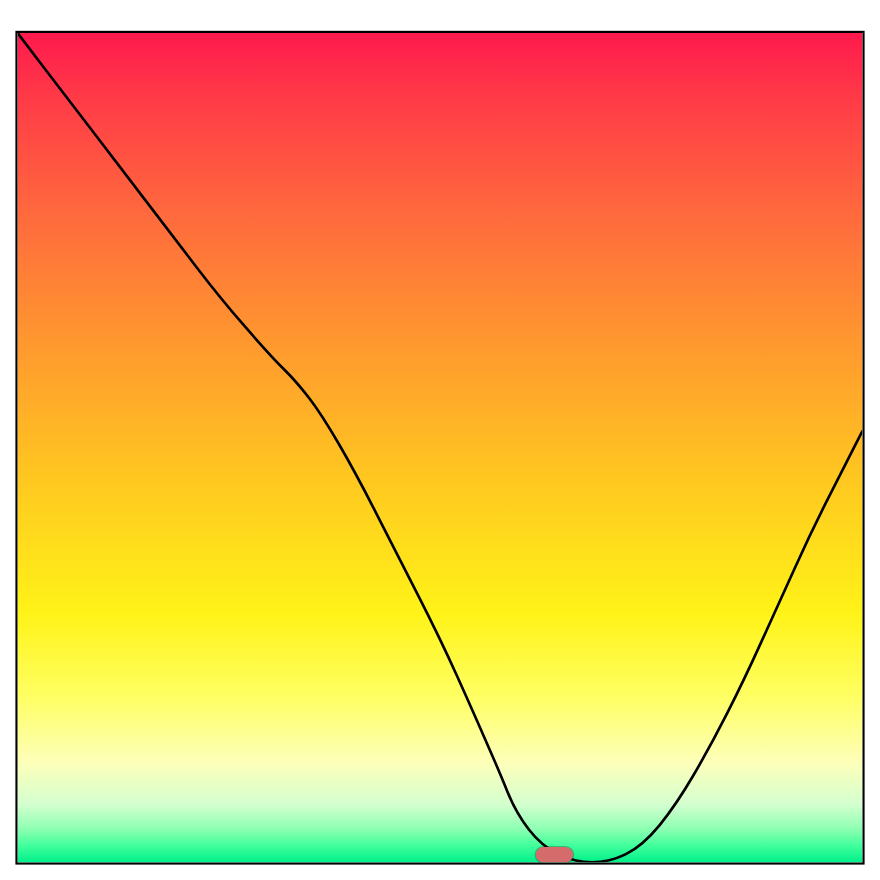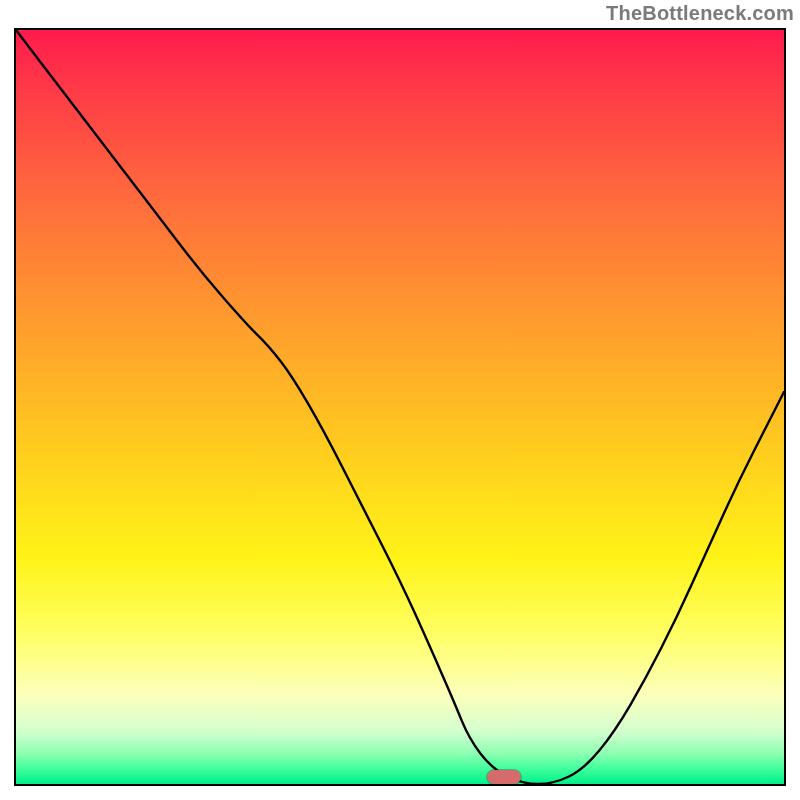--- a/index.html
+++ b/index.html
@@ -73,21 +73,20 @@
     stroke: #000;
     stroke-width: 2.4;
     stroke-linecap: round;
     stroke-linejoin: round;
   }
 </style>
 </head>
 <body>
 
 <div class="wrap">
-  <div class="attribution">TheBottleneck.com</div>
 
   <div class="plot-area">
     <div class="gradient-bg"></div>
     <svg class="curve" viewBox="0 0 768 754" preserveAspectRatio="none">
       <path d="M 0.0 0.0 Q 0.0 0.0 23.0 30.2 Q 46.1 60.3 69.1 90.5 Q 92.2 120.6 115.2 150.8 Q 138.2 181.0 161.3 211.1 Q 184.3 241.3 207.4 267.7 Q 230.4 294.1 241.9 305.4 Q 253.4 316.7 265.0 331.8 Q 276.5 346.8 291.8 373.2 Q 307.2 399.6 326.4 437.3 Q 345.6 475.0 364.8 512.7 Q 384.0 550.4 399.4 584.3 Q 414.7 618.3 426.2 644.7 Q 437.8 671.1 445.4 689.9 Q 453.1 708.8 464.6 723.8 Q 476.2 738.9 491.5 746.5 Q 506.9 754.0 522.2 754.0 Q 537.6 754.0 553.0 746.5 Q 568.3 738.9 583.7 720.1 Q 599.0 701.2 614.4 674.8 Q 629.8 648.4 645.1 618.3 Q 660.5 588.1 675.8 554.2 Q 691.2 520.3 706.6 486.3 Q 721.9 452.4 737.3 422.2 Q 752.6 392.1 760.3 377.0 T 768.0 361.9"></path>
     </svg>
     <div class="marker" style="width: 33.792px; height: 14.326px; left: 470.784px; top: 739.674px;"></div>
   </div>
 </div>
 

